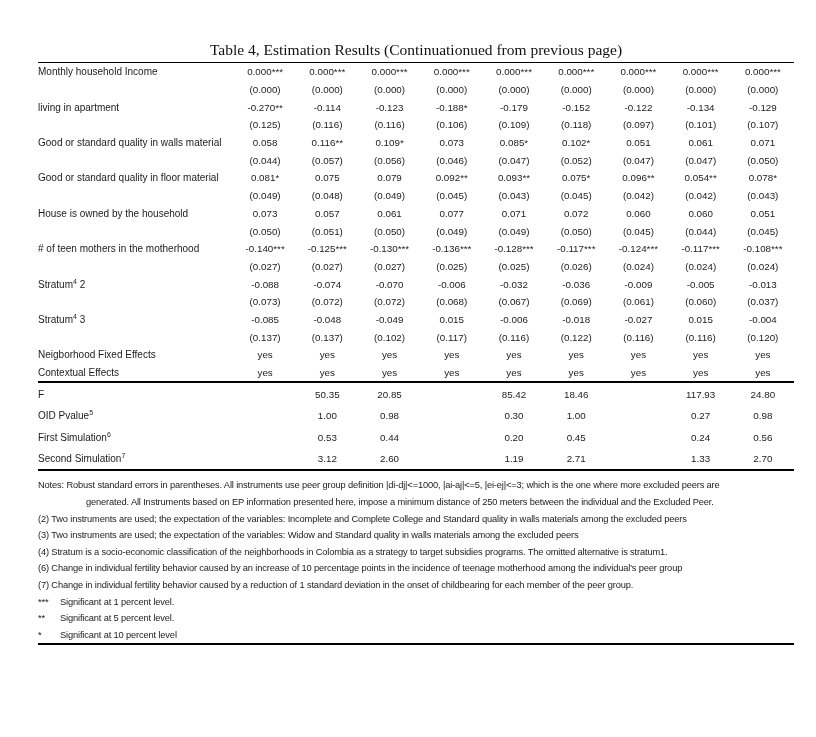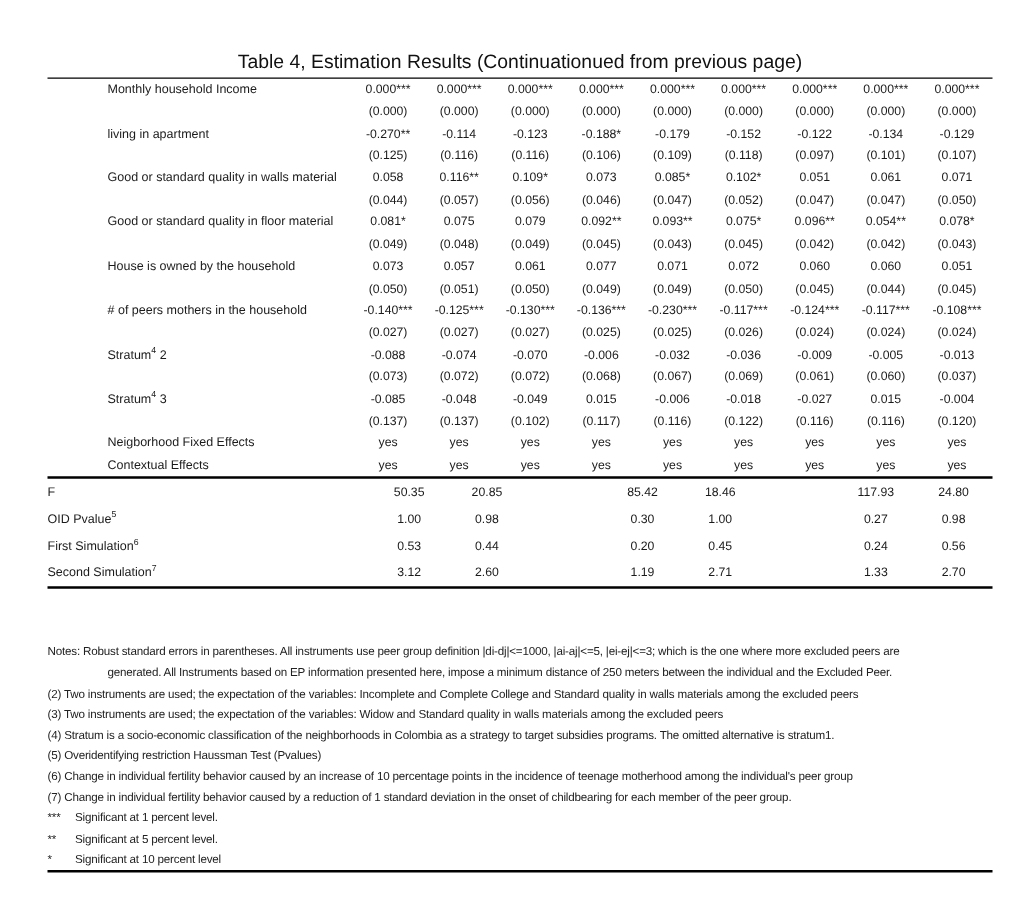--- a/index.html
+++ b/index.html
@@ -4,32 +4,32 @@
 <style>
   html,body{margin:0;padding:0;}
   body{
     width:816px;height:737px;background:#ffffff;overflow:hidden;
     font-family:"Liberation Sans",sans-serif;color:#1b1b1b;
     -webkit-font-smoothing:antialiased;
   }
   .page{padding:40px 22px 0 38px;}
   .title{
     text-align:center;
-    font-family:Liberation Sans, sans-serif;
+    font-family:Liberation Serif, serif;
     font-size:15.5px;line-height:20px;color:#111;
   }
   .title-rule{border-bottom:1.2px solid #000;margin-top:2px;}
   .grid-row{display:grid;grid-template-columns:196px repeat(9,1fr);align-items:center;}
-  .coef-line,.se-line,.flag-line{height:17.7px;margin-left:48px;}
+  .coef-line,.se-line,.flag-line{height:17.7px;}
   .stat-line{height:21.5px;}
   .cell{font-size:9.8px;text-align:center;white-space:nowrap;}
   .label-cell{text-align:left;font-size:10px;white-space:nowrap;overflow:visible;}
   sup.lbl-sup{font-size:7px;line-height:0;}
   #stat-section{border-top:2.2px solid #000;border-bottom:2.2px solid #000;}
-  .notes{padding-top:6px;font-size:9.3px;letter-spacing:-0.15px;color:#222;margin-top:36px;}
+  .notes{padding-top:6px;font-size:9.3px;letter-spacing:-0.15px;color:#222;}
   .note-line{line-height:16.6px;white-space:nowrap;}
   .note-indent{padding-left:48px;}
   .sig-line{line-height:16.6px;display:flex;white-space:nowrap;}
   .sig-marker{width:22px;flex:none;}
   .bottom-rule{border-bottom:2.2px solid #000;}
 </style>
 </head>
 <body>
 
 <div class="page">
@@ -151,26 +151,26 @@
         <div class="cell">(0.051)</div>
         <div class="cell">(0.050)</div>
         <div class="cell">(0.049)</div>
         <div class="cell">(0.049)</div>
         <div class="cell">(0.050)</div>
         <div class="cell">(0.045)</div>
         <div class="cell">(0.044)</div>
         <div class="cell">(0.045)</div>
       </div>
       <div class="grid-row coef-line">
-        <div class="cell label-cell"><span># of peers mothers in the household</span></div>
+        <div class="cell label-cell"><span># of teen mothers in the motherhood</span></div>
         <div class="cell">-0.140***</div>
         <div class="cell">-0.125***</div>
         <div class="cell">-0.130***</div>
         <div class="cell">-0.136***</div>
-        <div class="cell">-0.230***</div>
+        <div class="cell">-0.128***</div>
         <div class="cell">-0.117***</div>
         <div class="cell">-0.124***</div>
         <div class="cell">-0.117***</div>
         <div class="cell">-0.108***</div>
       </div>
       <div class="grid-row se-line">
         <div class="cell label-cell"></div>
         <div class="cell">(0.027)</div>
         <div class="cell">(0.027)</div>
         <div class="cell">(0.027)</div>
@@ -307,21 +307,20 @@
       </div>
     </div>
 
   <div class="notes">
     <div id="note-lines">
         <div class="note-line">Notes: Robust standard errors in parentheses. All instruments use peer group definition |di-dj|&lt;=1000, |ai-aj|&lt;=5, |ei-ej|&lt;=3; which is the one where more excluded peers are</div>
         <div class="note-line note-indent">generated. All Instruments based on EP information presented here, impose a minimum distance of 250 meters between the individual and the Excluded Peer.</div>
         <div class="note-line">(2) Two instruments are used; the expectation of the variables: Incomplete and Complete College and Standard quality in walls materials among the excluded peers</div>
         <div class="note-line">(3) Two instruments are used; the expectation of the variables: Widow and Standard quality in walls materials among the excluded peers</div>
         <div class="note-line">(4) Stratum is a socio-economic classification of the neighborhoods in Colombia as a strategy to target subsidies programs. The omitted alternative is stratum1.</div>
-        <div class="note-line">(5) Overidentifying restriction Haussman Test (Pvalues)</div>
         <div class="note-line">(6) Change in individual fertility behavior caused by an increase of 10 percentage points in the incidence of teenage motherhood among the individual's peer group</div>
         <div class="note-line">(7) Change in individual fertility behavior caused by a reduction of 1 standard deviation in the onset of childbearing for each member of the peer group.</div>
       </div>
     <div id="sig-lines">
         <div class="sig-line">
           <span class="sig-marker">***</span>
           <span>Significant at 1 percent level.</span>
         </div>
         <div class="sig-line">
           <span class="sig-marker">**</span>

